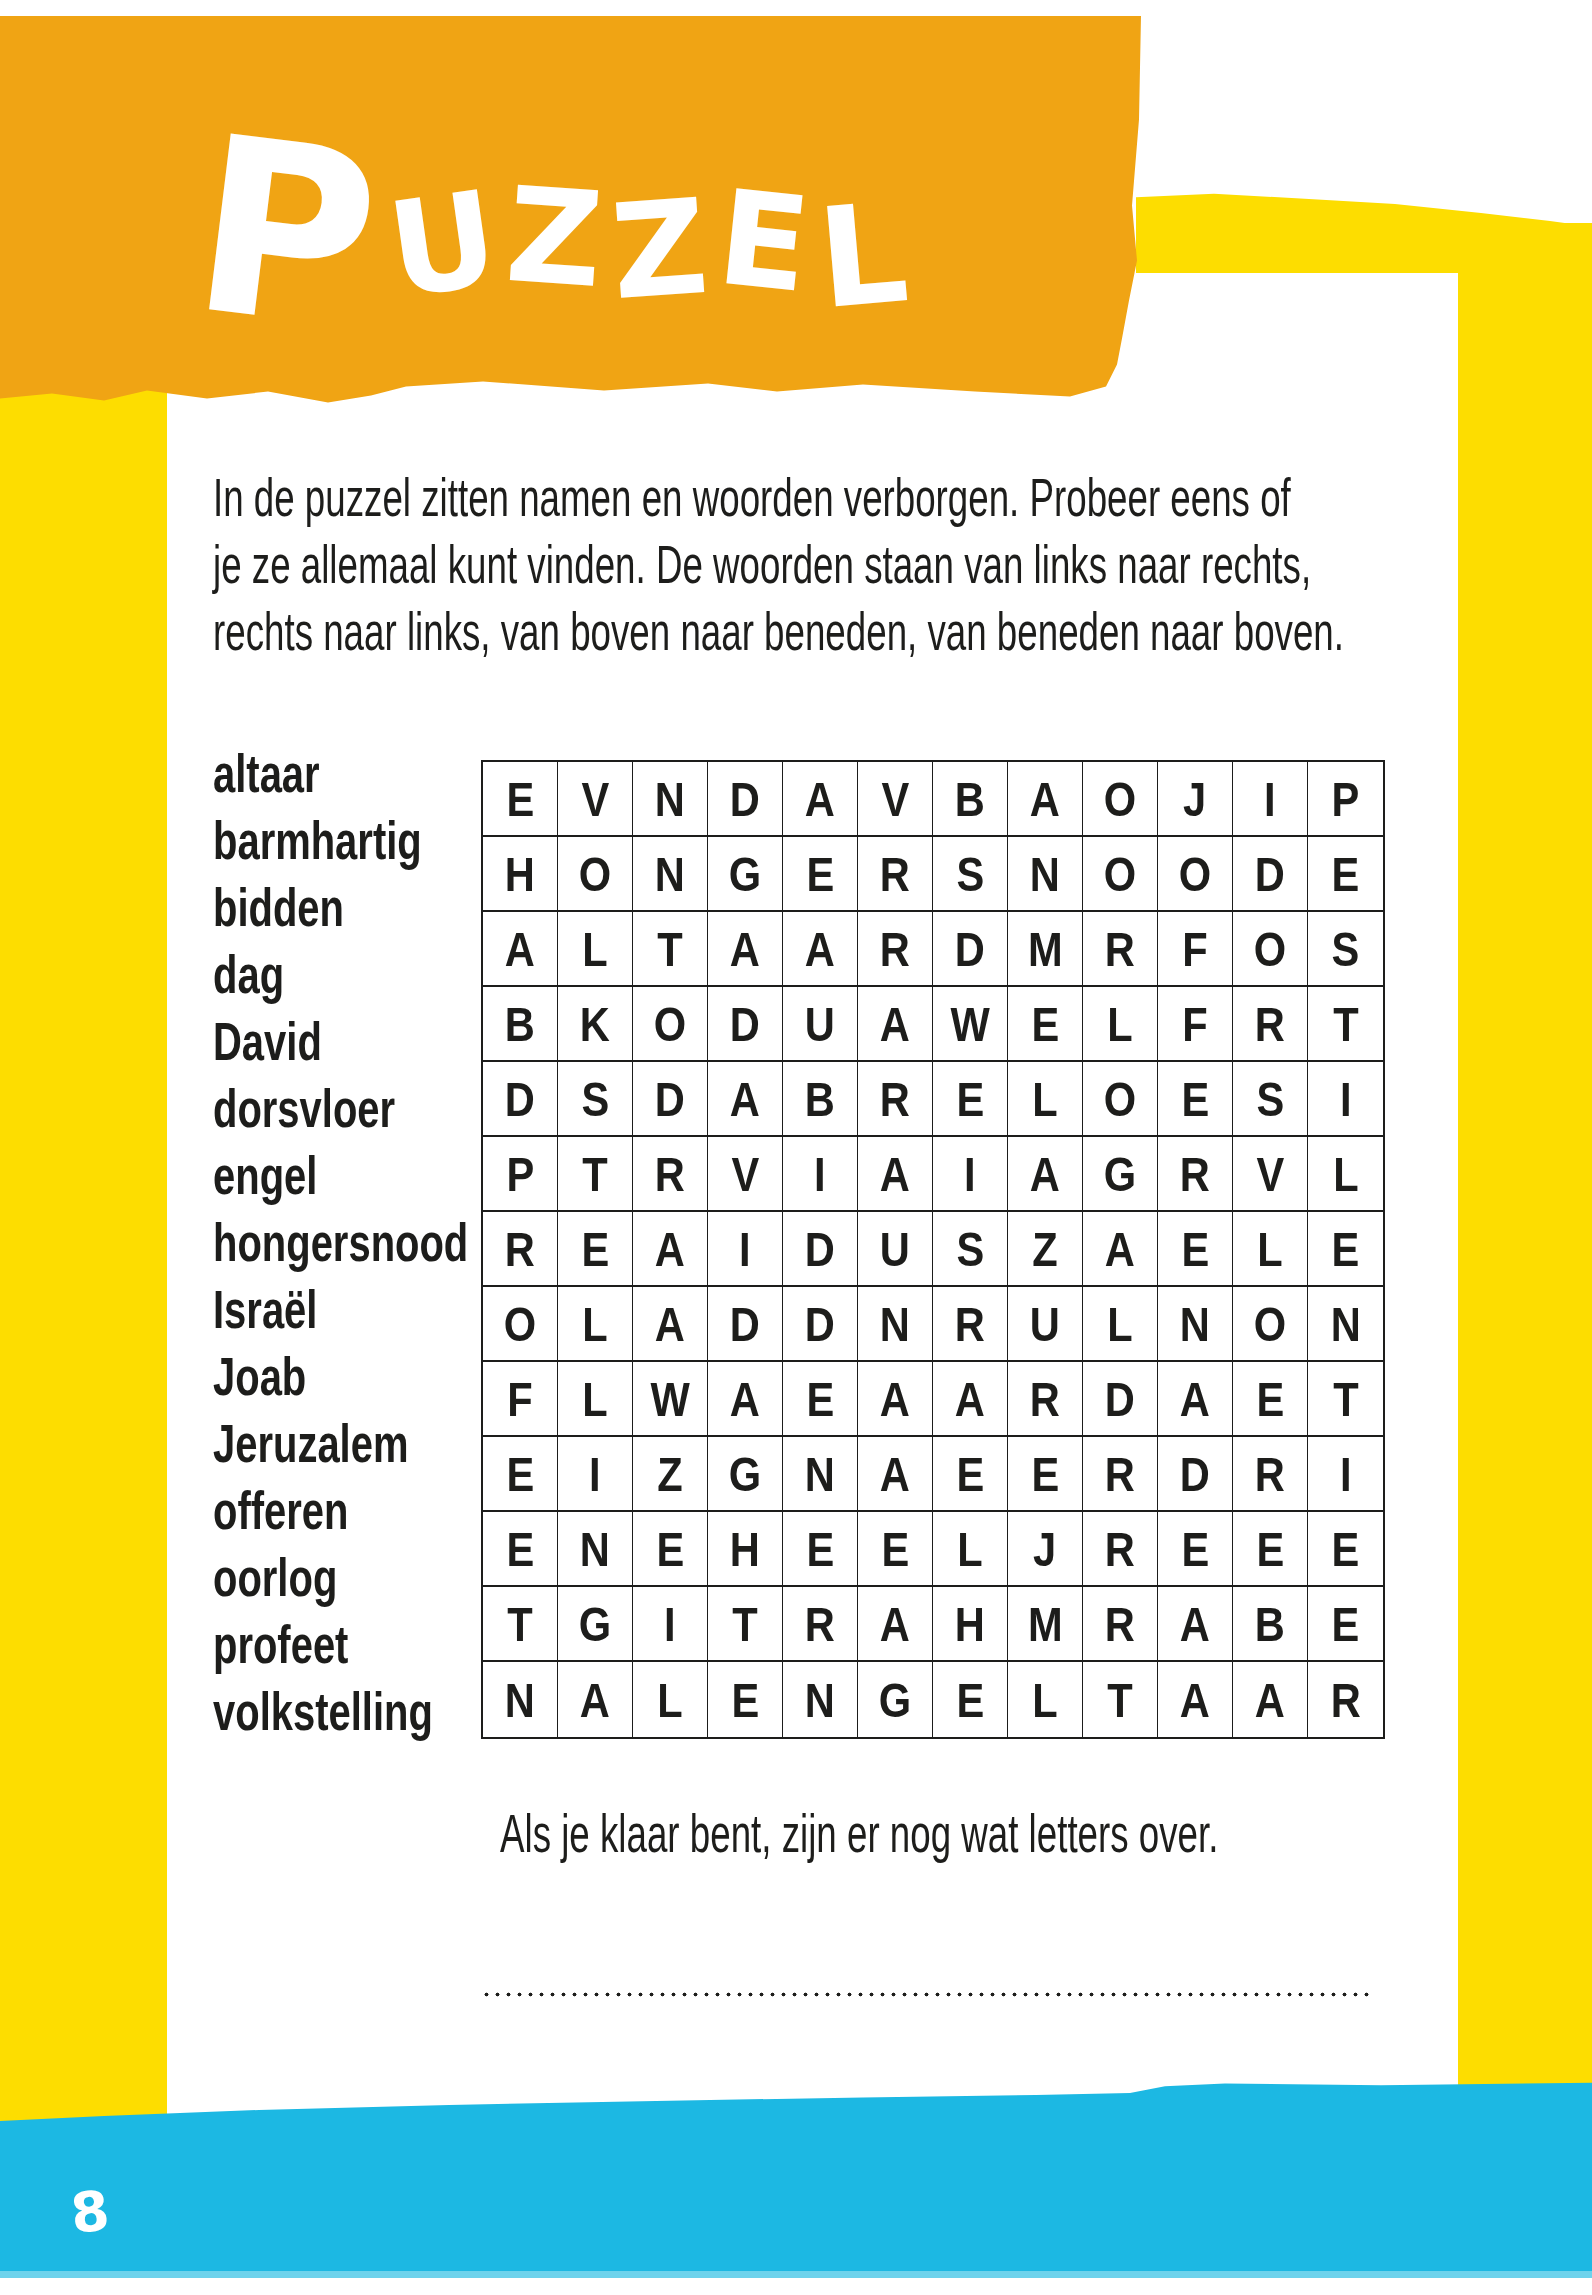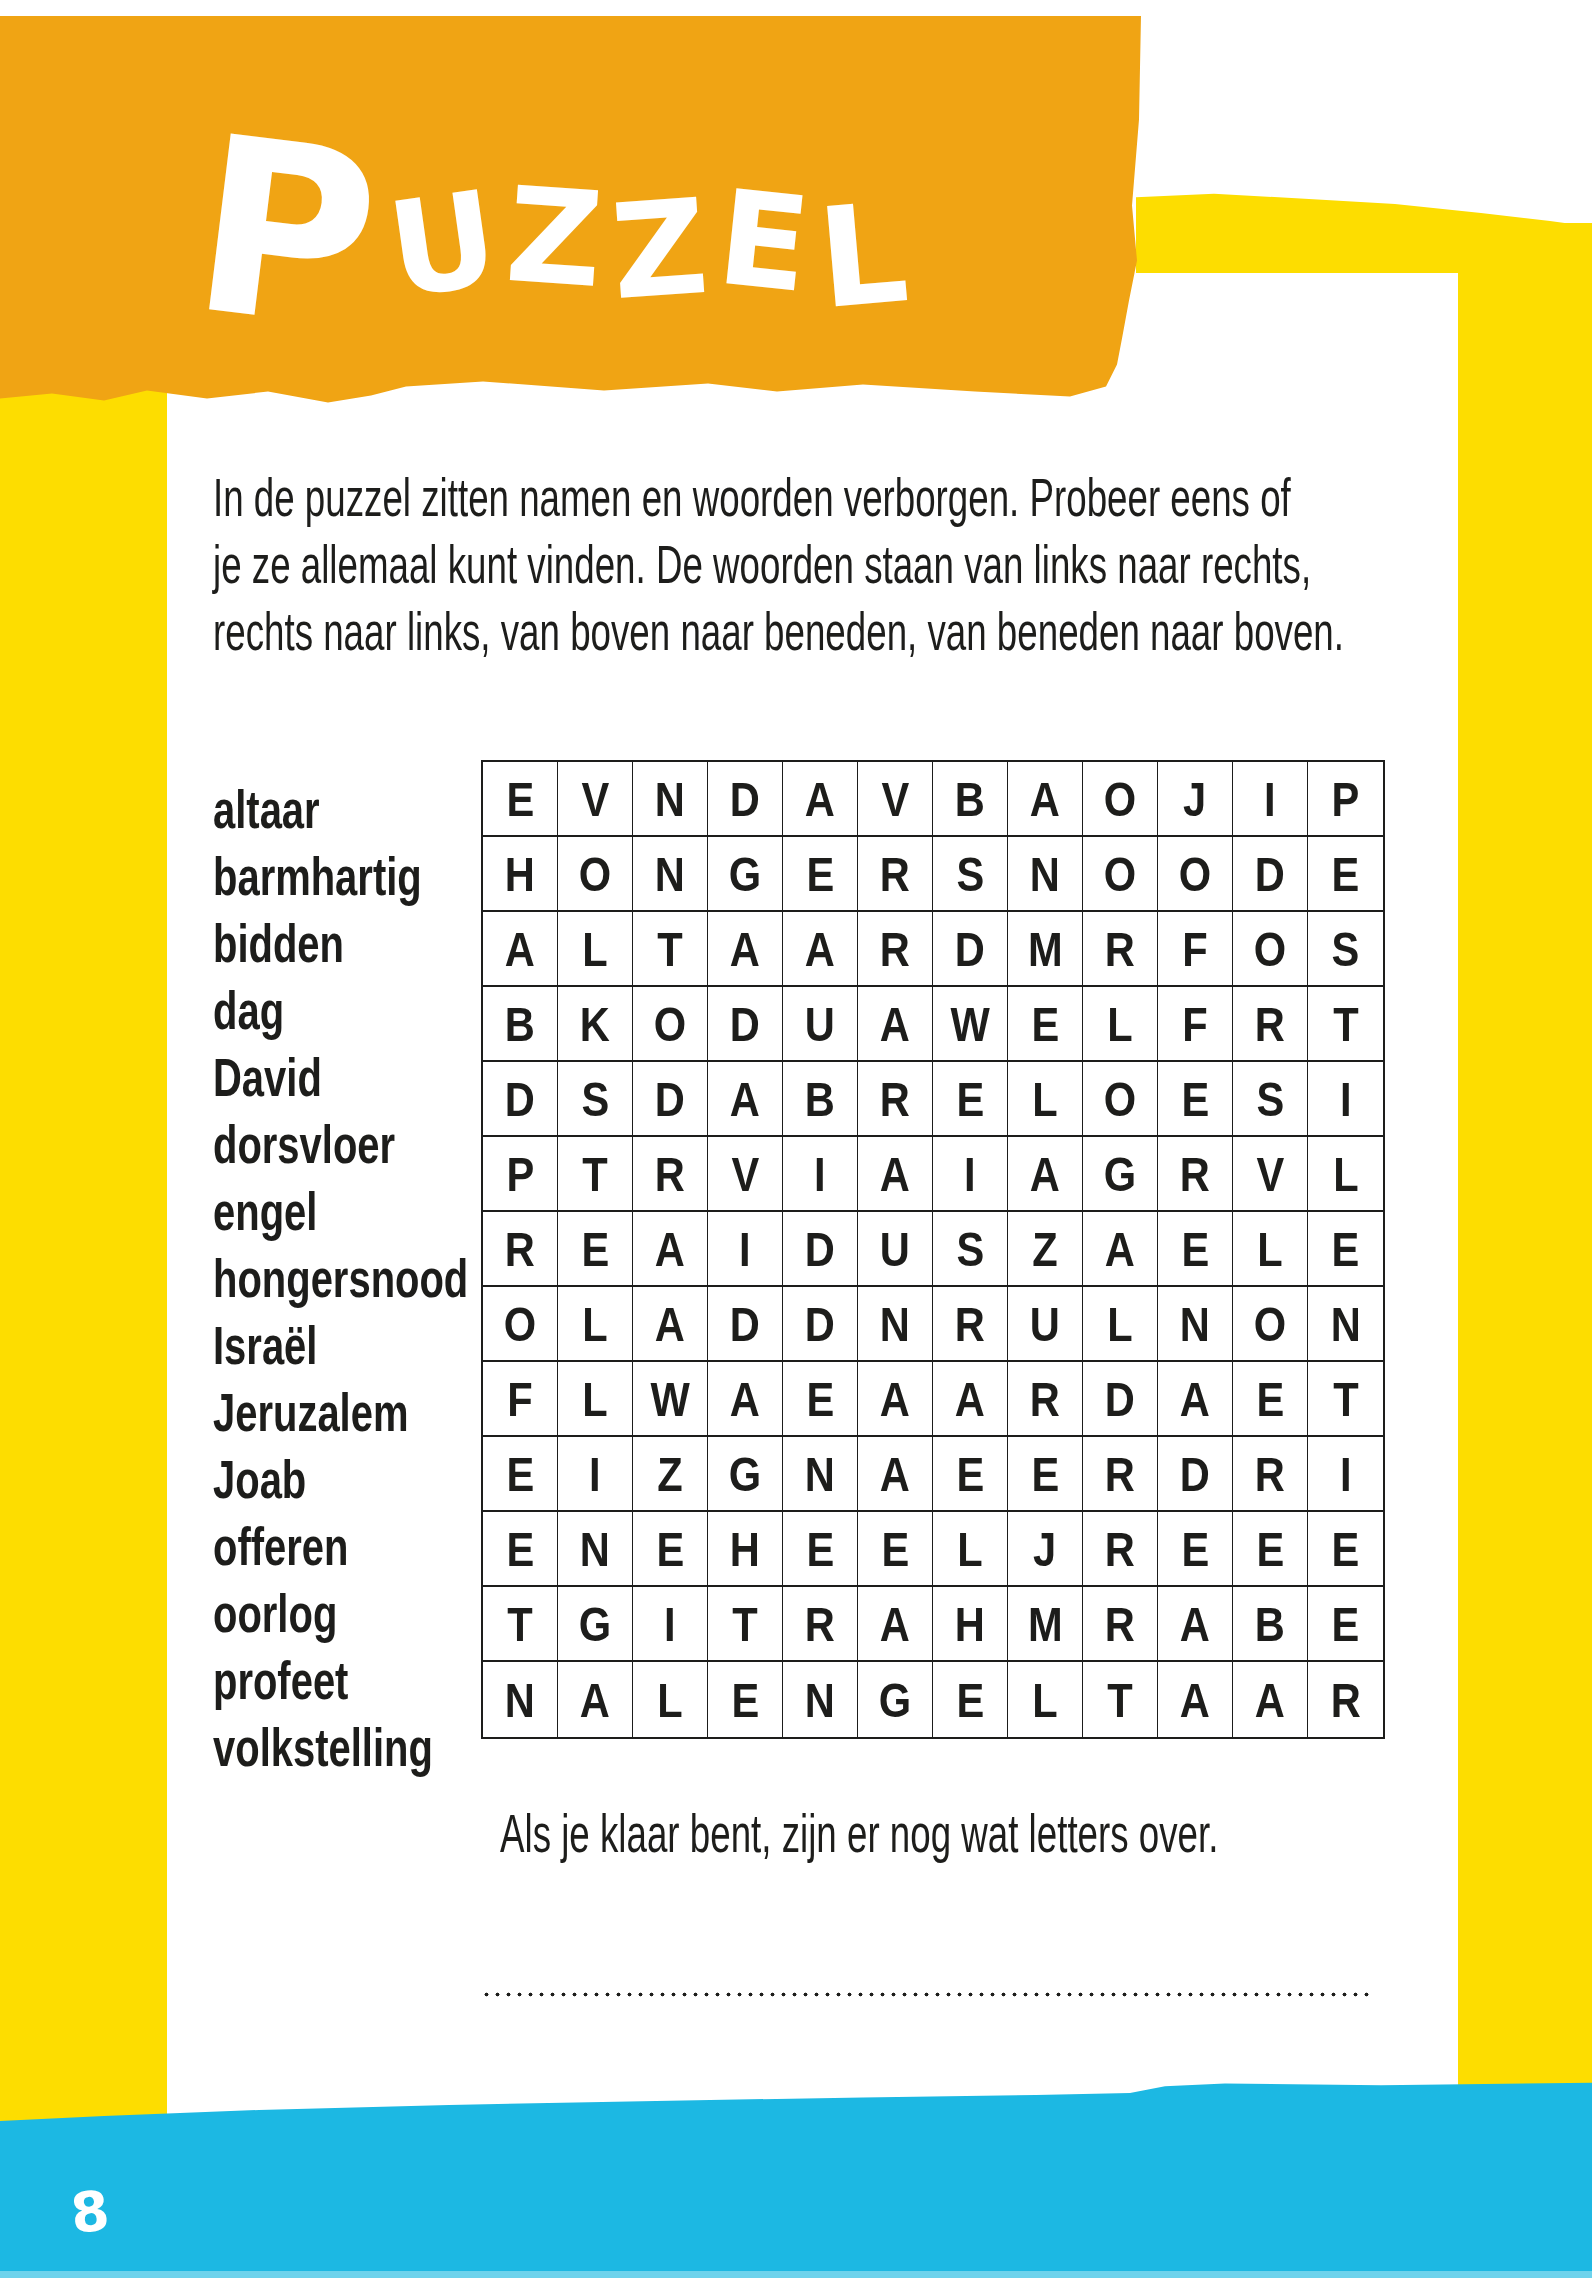--- a/index.html
+++ b/index.html
@@ -32,21 +32,21 @@
   .tl:nth-child(2){transform:translateY(-33px) rotate(-8deg);}
   .tl:nth-child(3){transform:translateY(-40px) rotate(4deg);margin-left:10.4px;}
   .tl:nth-child(4){transform:translateY(-28px) rotate(-4deg);margin-left:10.4px;}
   .tl:nth-child(5){transform:translateY(-36px) rotate(6deg);margin-left:12px;}
   .tl:nth-child(6){font-size:138px;transform:translateY(-17.3px) rotate(-5deg);margin-left:10.4px;}
 
   
   .cond{display:inline-block;transform:scaleX(0.68);transform-origin:0 60%;white-space:nowrap;}
   .intro{position:absolute;left:213px;top:464px;font-size:54px;line-height:67px;}
   .outro{position:absolute;left:500px;top:1800px;font-size:54px;line-height:67px;}
-  .word-list{position:absolute;left:213px;top:740px;font-size:54px;line-height:67px;font-weight:bold;margin-top:36px;}
+  .word-list{position:absolute;left:213px;top:740px;font-size:54px;line-height:67px;font-weight:bold;}
   .word-item .cond{transform:scaleX(0.74);}
 
   
   .grid{position:absolute;left:481px;top:760px;width:904px;height:979px;background:#fff;
         display:grid;grid-template-columns:repeat(12,1fr);grid-template-rows:repeat(13,1fr);
         border:2.6px solid var(--ink);}
   .cell{display:flex;align-items:center;justify-content:center;
         border-right:1.3px solid var(--ink);border-bottom:2.2px solid var(--ink);}
   .cell:nth-child(12n){border-right:none;}
   .cell:nth-last-child(-n+12){border-bottom:none;}
@@ -89,22 +89,22 @@
 <div class="word-list">
     <div class="word-item"><span class="cond">altaar</span></div>
     <div class="word-item"><span class="cond">barmhartig</span></div>
     <div class="word-item"><span class="cond">bidden</span></div>
     <div class="word-item"><span class="cond">dag</span></div>
     <div class="word-item"><span class="cond">David</span></div>
     <div class="word-item"><span class="cond">dorsvloer</span></div>
     <div class="word-item"><span class="cond">engel</span></div>
     <div class="word-item"><span class="cond">hongersnood</span></div>
     <div class="word-item"><span class="cond">Israël</span></div>
+    <div class="word-item"><span class="cond">Joab</span></div>
     <div class="word-item"><span class="cond">Jeruzalem</span></div>
-    <div class="word-item"><span class="cond">Joab</span></div>
     <div class="word-item"><span class="cond">offeren</span></div>
     <div class="word-item"><span class="cond">oorlog</span></div>
     <div class="word-item"><span class="cond">profeet</span></div>
     <div class="word-item"><span class="cond">volkstelling</span></div>
   </div>
 
 <div class="grid">
     <div class="cell">
       <span>E</span>
     </div>

